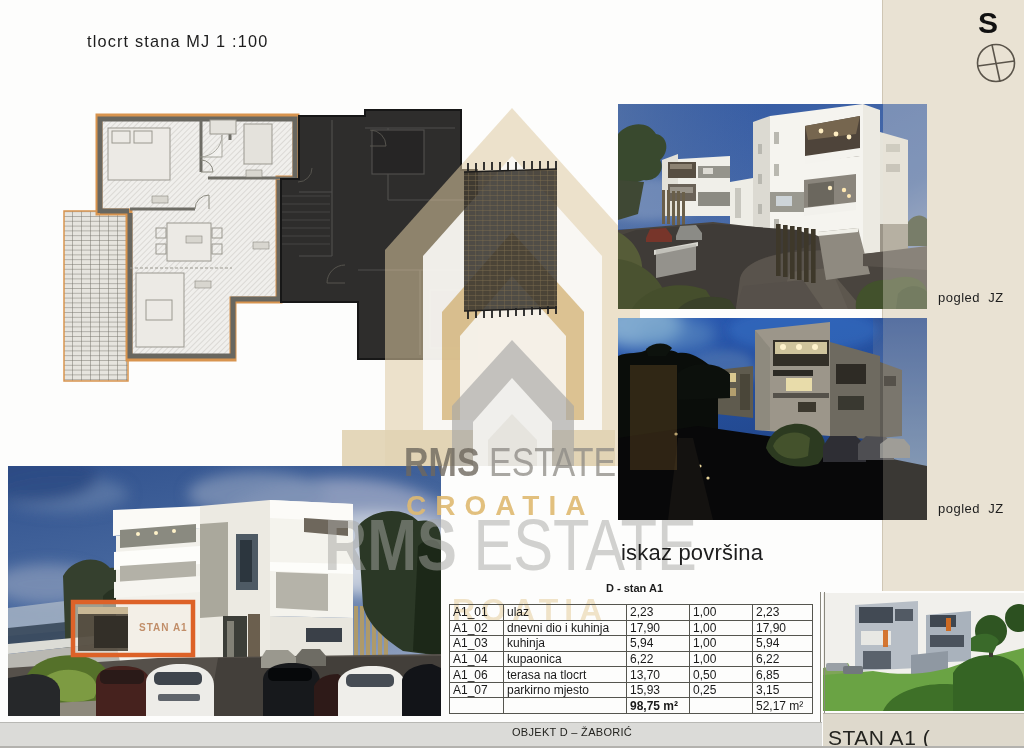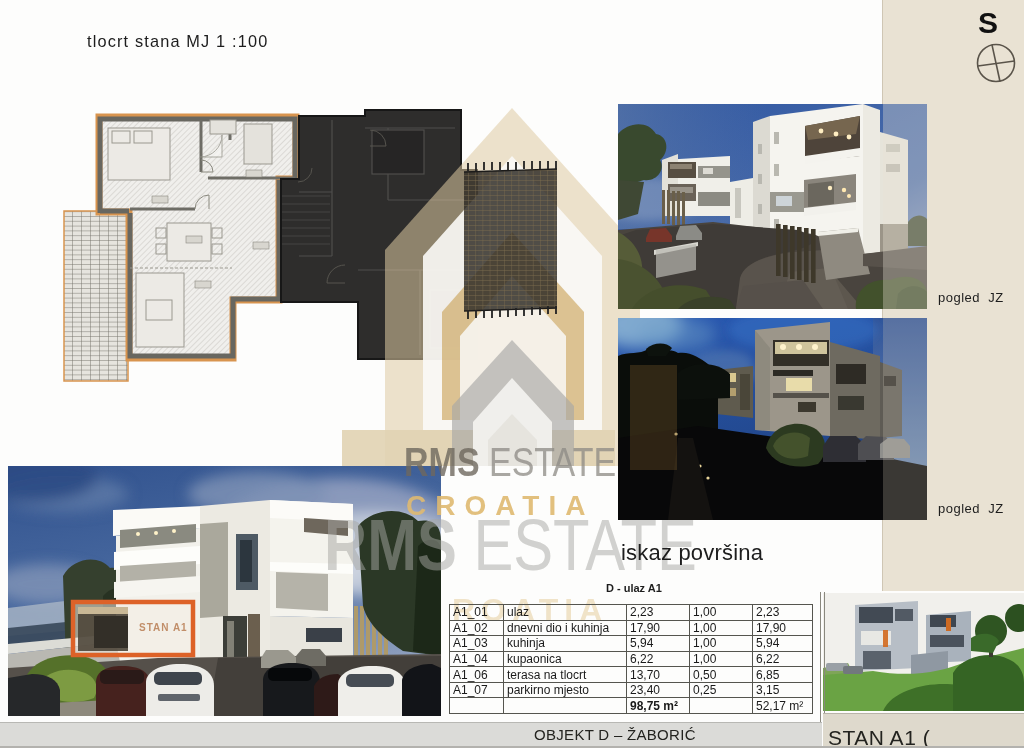--- a/index.html
+++ b/index.html
@@ -482,21 +482,21 @@
 
   <div class="abs" style="left:404px;top:440px;font-size:40px;font-weight:bold;color:rgba(110,104,94,0.8);white-space:nowrap;transform:scaleX(0.85);transform-origin:left top;">RMS<span style="font-weight:normal;color:rgba(140,138,132,0.75);"> ESTATE</span></div>
   <div class="abs" style="left:406px;top:490px;font-size:28px;font-weight:bold;color:rgba(223,185,112,0.9);letter-spacing:9px;white-space:nowrap;">CROATIA</div>
   <div class="abs" style="left:324px;top:504px;font-size:72px;font-weight:bold;color:rgba(165,165,162,0.5);white-space:nowrap;transform:scaleX(0.83);transform-origin:left top;">RMS<span style="font-weight:normal;"> ESTATE</span></div>
   <div class="abs" style="left:452px;top:592px;font-size:32px;font-weight:bold;color:rgba(219,184,115,0.38);letter-spacing:6px;white-space:nowrap;">ROATIA</div>
 
   <div class="abs" style="left:938px;top:290px;font-size:13px;letter-spacing:0.5px;color:#1d1d1d;">pogled&nbsp; JZ</div>
   <div class="abs" style="left:938px;top:501px;font-size:13px;letter-spacing:0.5px;color:#1d1d1d;">pogled&nbsp; JZ</div>
 
   <div class="abs" style="left:621px;top:540px;font-size:22px;letter-spacing:0.2px;color:#1d1d1d;">iskaz površina</div>
-  <div class="abs" style="left:606px;top:582px;font-size:11px;font-weight:bold;color:#1d1d1d;">D - ulaz A1</div>
+  <div class="abs" style="left:606px;top:582px;font-size:11px;font-weight:bold;color:#1d1d1d;">D - stan A1</div>
 
   <div class="abs" style="left:449px;top:604px;width:364px;height:110px;">
     <table style="border-collapse:collapse;width:100%;height:100%;font-size:12px;color:#1a1a1a;table-layout:fixed;">
       <colgroup>
           <col style="width:54px">
           <col style="width:123px">
           <col style="width:63px">
           <col style="width:63px">
           <col>
         </colgroup>
@@ -532,21 +532,21 @@
       <tr>
             <td>A1_06</td>
             <td>terasa na tlocrt</td>
             <td>13,70</td>
             <td>0,50</td>
             <td>6,85</td>
           </tr>
       <tr>
             <td>A1_07</td>
             <td>parkirno mjesto</td>
-            <td>23,40</td>
+            <td>15,93</td>
             <td>0,25</td>
             <td>3,15</td>
           </tr>
       <tr>
             <td></td>
             <td></td>
             <td style="font-weight:bold;">98,75 m²</td>
             <td></td>
             <td style="font-weight:normal;">52,17 m²</td>
           </tr>
@@ -554,17 +554,17 @@
       </table>
   </div>
   <style>
     table td{border:1px solid #55554f;padding:0 0 0 3px;vertical-align:middle;overflow:hidden;white-space:nowrap;}
   </style>
 
   <div class="abs" style="left:820px;top:592px;width:3px;height:156px;border-left:1.5px solid #8a887e;border-right:1.5px solid #8a887e;"></div>
 
   <div class="abs" style="left:0;top:722px;width:822px;height:26px;background:#dbdbd8;border-top:1px solid #b8b8b4;"></div>
   <div class="abs" style="left:823px;top:713px;width:201px;height:35px;background:#ded9cc;border-top:1px solid #b8b4a8;"></div>
-  <div class="abs" style="left:534px;top:726px;font-size:15px;letter-spacing:0.3px;color:#23231f;">OBJEKT D – ŽABORIĆ</div>
+  <div class="abs" style="left:512px;top:726px;font-size:11px;letter-spacing:0.3px;color:#23231f;">OBJEKT D – ŽABORIĆ</div>
   <div class="abs" style="left:828px;top:726px;font-size:21px;letter-spacing:0.5px;color:#23231f;">STAN A1 ( prizemlje)</div>
 
   <div class="abs" style="left:0;top:746px;width:1024px;height:2px;background:#b3b2ae;"></div>
 </div>
 
 </body></html>

